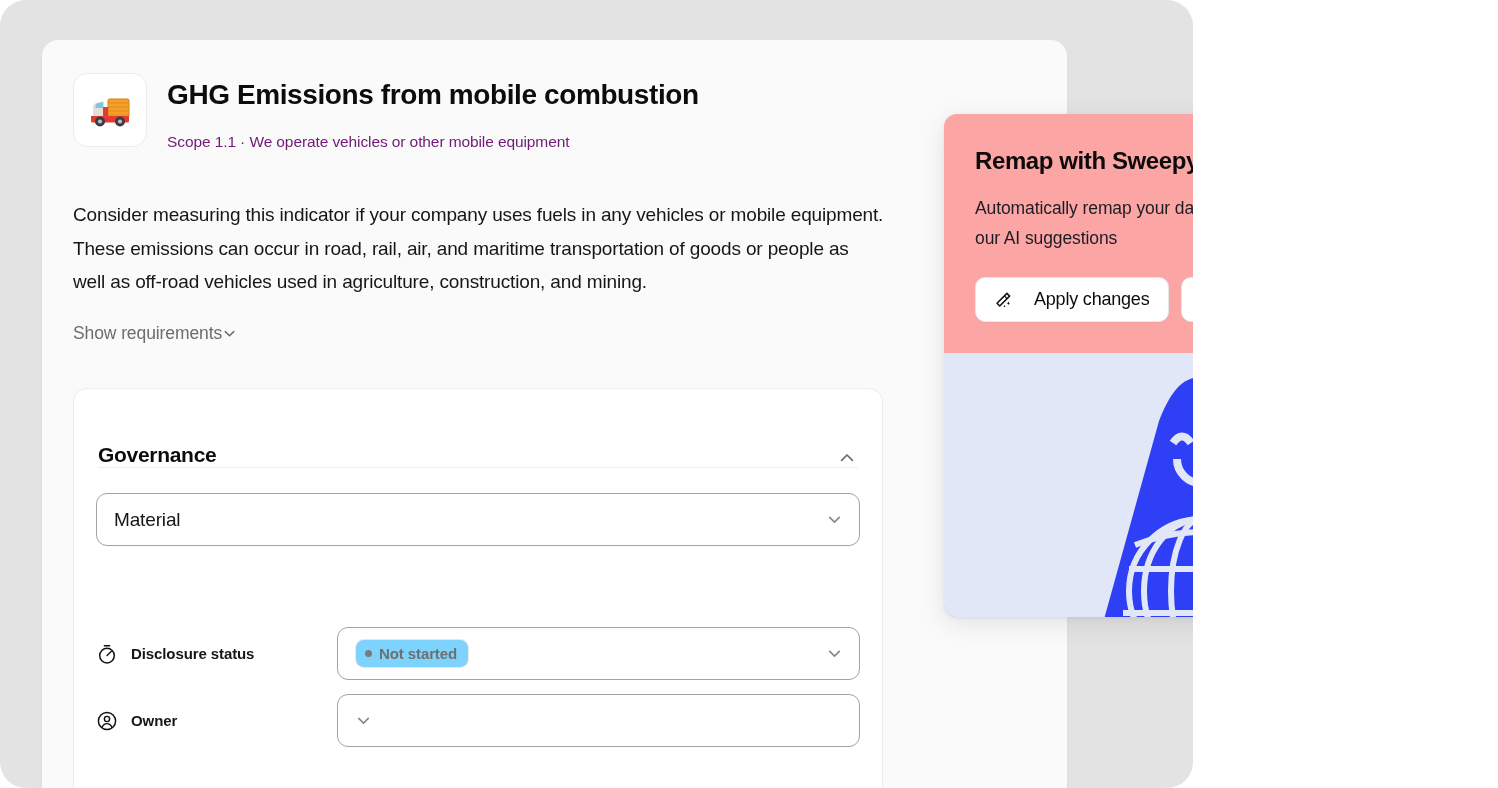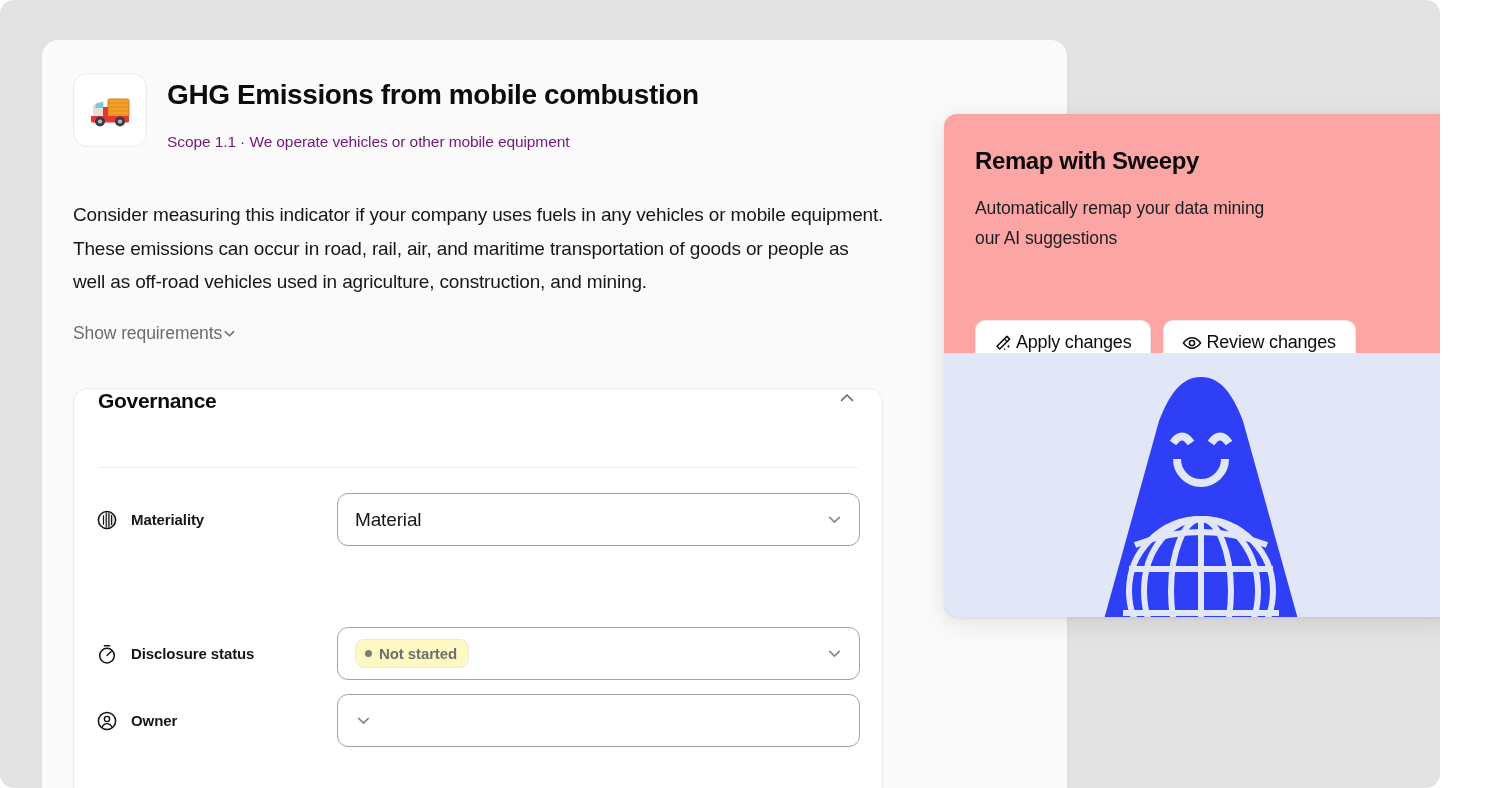--- a/index.html
+++ b/index.html
@@ -7,23 +7,23 @@
     width: 1498px; height: 788px;
     background: #ffffff;
     font-family: "Liberation Sans", sans-serif;
     overflow: hidden;
   }
 
   
   #frame {
     position: absolute;
     left: 0; top: 0;
-    width: 1440px; height: 788px;
+    width: 1193px; height: 788px;
     background: #e3e3e3;
-    border-radius: 14px;
+    border-radius: 26px;
     overflow: hidden;
   }
 
   
   #main-panel {
     position: absolute;
     left: 42px; top: 40px;
     width: 1025px; height: 780px;
     background: #fafafa;
     border-radius: 16px 16px 0 0;
@@ -91,21 +91,21 @@
     left: 31px; top: 348px;
     width: 810px;
     min-height: 420px;
     background: #ffffff;
     border: 1px solid #ececec;
     border-radius: 14px;
   }
   #governance-header {
     height: 78px;
     display: flex;
-    align-items: flex-start;
+    align-items: flex-end;
     justify-content: space-between;
     padding: 0 26px 0 24px;
     gap: 20px;
   }
   #governance-title {
     font-size: 21px;
     font-weight: bold;
     color: #0c0c0c;
     letter-spacing: -0.3px;
   }
@@ -160,21 +160,21 @@
   .chev { flex: none; display:block; }
 
   
   .status-badge {
     display: inline-flex;
     align-items: center;
     gap: 7px;
     border: 1px solid #e8e8e8;
     border-radius: 9px;
     padding: 5px 11px 5px 9px;
-    background: #fef9c3;
+    background: #7dd3fc;
   }
   .status-dot {
     width: 7px; height: 7px;
     border-radius: 50%;
     background: #7a7a7a;
     flex: none;
   }
   .status-text {
     font-size: 15px;
     font-weight: bold;
@@ -222,25 +222,24 @@
     display: flex;
     gap: 12px;
   }
   .action-btn {
     height: 45px;
     border: 1px solid #e8e8e8;
     border-radius: 10px;
     background: #ffffff;
     display: inline-flex;
     align-items: center;
-    gap: 3px;
+    gap: 21px;
     padding: 0 19px 0 17px;
     cursor: pointer;
     box-shadow: 0 1px 1.5px rgba(0,0,0,0.03);
-    margin-top: 43px;
   }
   .action-label {
     font-size: 18px;
     color: #0c0c0c;
     letter-spacing: -0.2px;
   }
   #mascot-area {
     position: absolute;
     left: 0; top: 239px;
     width: 513px; height: 264px;
@@ -299,31 +298,20 @@
         <span id="governance-title">Governance</span>
         <svg width="18" height="18" viewBox="0 0 18 18" aria-hidden="true">
           <path d="M3.6 11.4 L9 6 L14.4 11.4" fill="none" stroke="#6d6d6d" stroke-width="1.7" stroke-linecap="round" stroke-linejoin="round"></path>
         </svg>
       </div>
       <div id="governance-divider"></div>
 
       <div id="governance-fields">
 
         <div class="field-row">
-          <div class="field-label-wrap">
-            <svg class="field-icon" viewBox="0 0 22 22" aria-hidden="true">
-              <circle cx="11" cy="11" r="8.6" fill="none" stroke="#111" stroke-width="1.5"></circle>
-              <path d="M11 2.4 A8.6 8.6 0 0 1 11 19.6 Z" fill="#111" opacity="0.12"></path>
-              <line x1="7.5" y1="6.3" x2="7.5" y2="15.7" stroke="#111" stroke-width="1.2"></line>
-              <line x1="10.2" y1="3.4" x2="10.2" y2="18.6" stroke="#111" stroke-width="1.2"></line>
-              <line x1="12.9" y1="3.9" x2="12.9" y2="18.1" stroke="#111" stroke-width="1.2"></line>
-              <line x1="15.6" y1="6" x2="15.6" y2="16" stroke="#111" stroke-width="1.2"></line>
-            </svg>
-            <span class="field-label">Materiality</span>
-          </div>
           <div class="field-control">
             <span class="field-value">Material</span>
             <svg class="chev" width="17" height="17" viewBox="0 0 16 16" aria-hidden="true">
               <path d="M3.5 6 L8 10.5 L12.5 6" fill="none" stroke="#888" stroke-width="1.5" stroke-linecap="round" stroke-linejoin="round"></path>
             </svg>
           </div>
         </div>
 
         <div class="field-row">
         </div>

